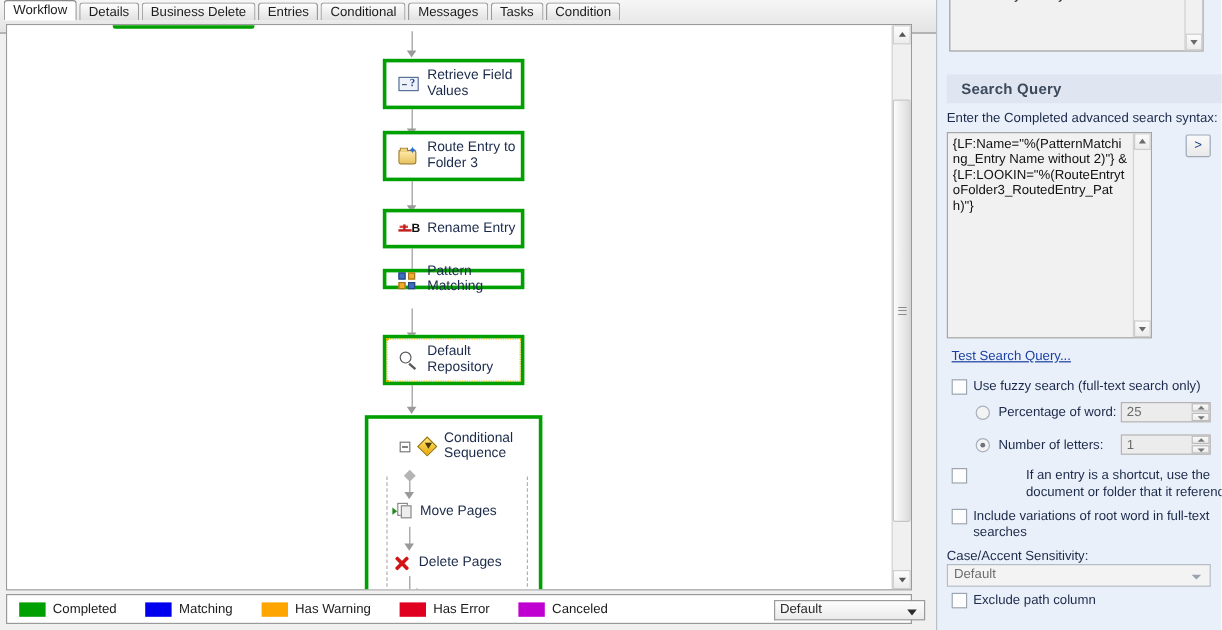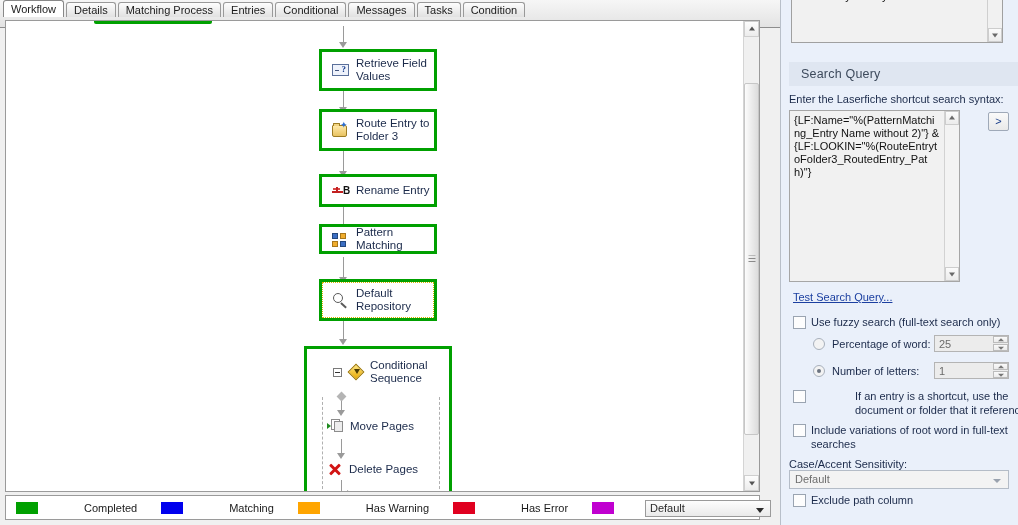--- a/index.html
+++ b/index.html
@@ -134,21 +134,21 @@
   .ico-del{position:absolute;width:16px;height:16px;}
   .ico-del .s1,.ico-del .s2{position:absolute;left:1px;top:7px;width:14px;height:3px;
     background:#d21414;border-radius:1px;}
   .ico-del .s1{transform:rotate(45deg);}
   .ico-del .s2{transform:rotate(-45deg);}
 
   
   .legend{position:absolute;left:5px;top:495px;width:755px;height:25px;
     background:#fff;border:1px solid #9a9a9a;box-sizing:border-box;
     display:flex;align-items:center;}
-  .legend-item{display:flex;align-items:center;margin-left:10px;margin-right:14px;gap:40px;}
+  .legend-item{display:flex;align-items:center;margin-left:10px;margin-right:14px;}
   .swatch{width:22px;height:12px;margin-right:6px;}
   .legend-text{font-size:11px;color:#1a1a1a;}
 
   .mode-select{position:absolute;left:645px;top:500px;width:126px;height:17px;
     background:linear-gradient(to bottom,#fdfdfd,#eaeaea);
     border:1px solid #9a9a9a;box-sizing:border-box;
     font-size:11px;color:#2b2b2b;line-height:15px;padding-left:4px;}
   .mode-select .cb-arrow{position:absolute;right:6px;top:7px;width:0;height:0;
     border-left:4px solid transparent;border-right:4px solid transparent;border-top:5px solid #2b2b2b;}
 
@@ -160,21 +160,21 @@
     background:#f1f1f1;border:1px solid #a0a0a0;box-sizing:border-box;overflow:hidden;}
   .desc-text{position:absolute;left:5px;top:4px;width:186px;font-size:11px;color:#111;line-height:13.5px;}
   .desc-sb{position:absolute;right:0;top:0;width:15px;height:83px;background:#f1f1f1;border-left:1px solid #cfcfcf;box-sizing:border-box;}
   .desc-sb .dn{position:absolute;left:0;bottom:0;width:14px;height:14px;
     background:linear-gradient(to bottom,#fbfbfb,#ececec);border:1px solid #cdcdcd;box-sizing:border-box;}
   .desc-sb .dn i{position:absolute;left:50%;top:50%;transform:translate(-50%,-40%);
     width:0;height:0;border-left:3px solid transparent;border-right:3px solid transparent;border-top:4px solid #6a6a6a;}
 
   .section-header{position:absolute;left:8px;top:62px;width:230px;height:24px;
     background:#dfe6f1;display:flex;align-items:center;}
-  .section-header .sh-title{font-size:12.5px;font-weight:normal;color:#3d4a5c;padding-left:12px;letter-spacing:.2px;}
+  .section-header .sh-title{font-size:12.5px;font-weight:bold;color:#3d4a5c;padding-left:12px;letter-spacing:.2px;}
 
   .field-label{position:absolute;font-size:11px;color:#1b2a4a;}
 
   .query-area{position:absolute;left:789px;top:110px;width:171px;height:172px;
     background:#f1f1f1;border:1px solid #a6a6a6;box-sizing:border-box;overflow:hidden;}
   .query-text{position:absolute;left:4px;top:3px;width:146px;font-size:11px;color:#111;
     line-height:13px;white-space:pre-wrap;word-break:break-all;font-family:"Liberation Sans",sans-serif;}
   .query-sb{position:absolute;right:0;top:0;width:15px;height:170px;
     background:#f3f3f3;border-left:1px solid #d2d2d2;box-sizing:border-box;}
   .query-sb .qb{position:absolute;left:0;width:14px;height:14px;
@@ -222,21 +222,21 @@
 <body>
 
 <div class="app">
 
   <div class="left-pane">
 
     <div class="tabstrip">
       <div class="tabs" id="tabs-host">
           <div class="tab active">Workflow</div>
           <div class="tab">Details</div>
-          <div class="tab">Matching Process</div>
+          <div class="tab">Business Delete</div>
           <div class="tab">Entries</div>
           <div class="tab">Conditional</div>
           <div class="tab">Messages</div>
           <div class="tab">Tasks</div>
           <div class="tab">Condition</div>
         </div>
     </div>
 
     <div class="canvas-wrap">
       <div class="canvas">
@@ -280,21 +280,21 @@
                 <span class="bar"></span>
                 <span class="b">B</span>
               </span>
           </span>
           <span class="lbl">Rename Entry</span>
         </div>
 
         <div class="conn" style="left:337px;top:186px;height:23px;"></div>
         <div class="conn-head" style="left:333px;top:206px;"></div>
 
-        <div class="node" style="left:313px;top:203px;width:118px;height:30px;">
+        <div class="node" style="left:313px;top:203px;width:118px;height:17px;">
           <span class="ico">
             <span class="ico-pattern">
                 <i class="a"></i>
                 <i class="b"></i>
                 <i class="c"></i>
                 <i class="d"></i>
               </span>
           </span>
           <span class="lbl">Pattern Matching</span>
         </div>
@@ -412,21 +412,21 @@
         <div class="dn">
             <i></i>
           </div>
       </div>
     </div>
 
     <div class="section-header">
       <span class="sh-title">Search Query</span>
     </div>
 
-    <div class="field-label" style="left:8px;top:93px;white-space:nowrap;">Enter the Laserfiche shortcut search syntax:</div>
+    <div class="field-label" style="left:8px;top:93px;white-space:nowrap;">Enter the Completed advanced search syntax:</div>
   </div>
 
   <div class="query-area">
     <div class="query-text">{LF:Name="%(PatternMatching_Entry Name without 2)"} &amp; {LF:LOOKIN="%(RouteEntrytoFolder3_RoutedEntry_Path)"}</div>
     <div class="query-sb">
       <div class="qb up">
           <i></i>
         </div>
       <div class="qb dn">
           <i></i>

